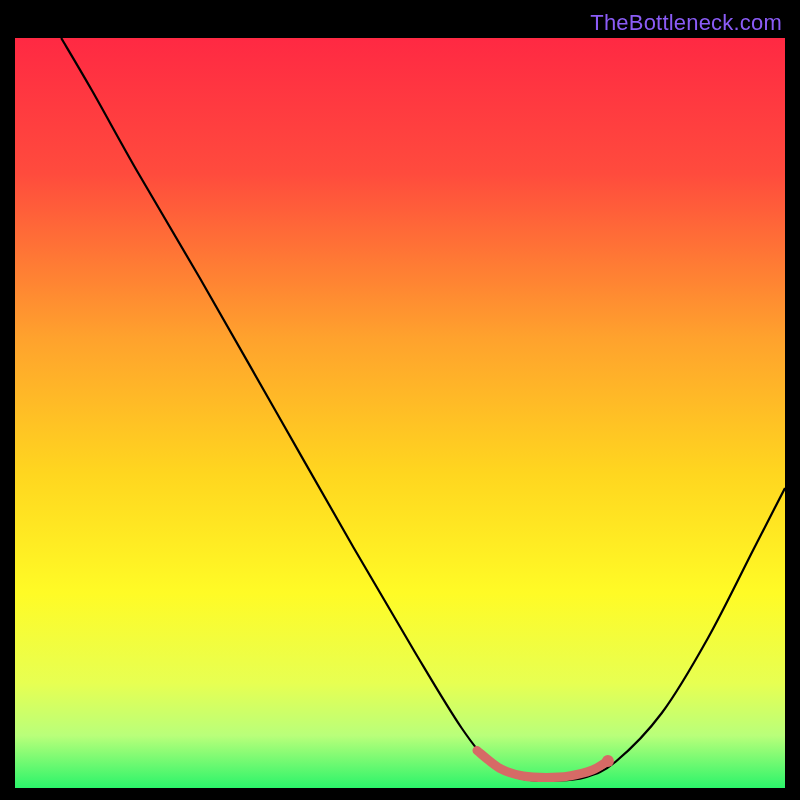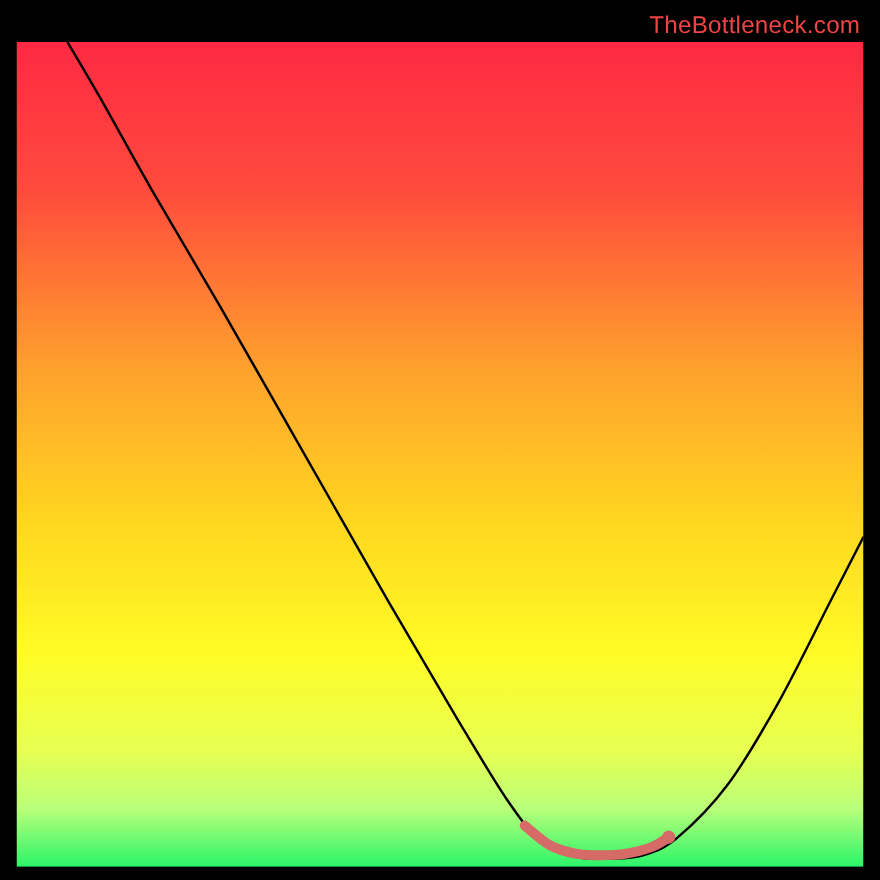--- a/index.html
+++ b/index.html
@@ -23,21 +23,21 @@
     position: absolute;
     left: 0;
     top: 0;
     width: 770px;
     height: 750px;
   }
   .watermark {
     position: absolute;
     top: 10px;
     right: 18px;
-    color: #ef4444;
+    color: #8b5cf6;
     font-size: 22px;
     font-weight: 500;
     letter-spacing: 0.2px;
   }
   svg { display: block; }
 </style>
 </head>
 <body>
 
 <div class="watermark">TheBottleneck.com</div>

